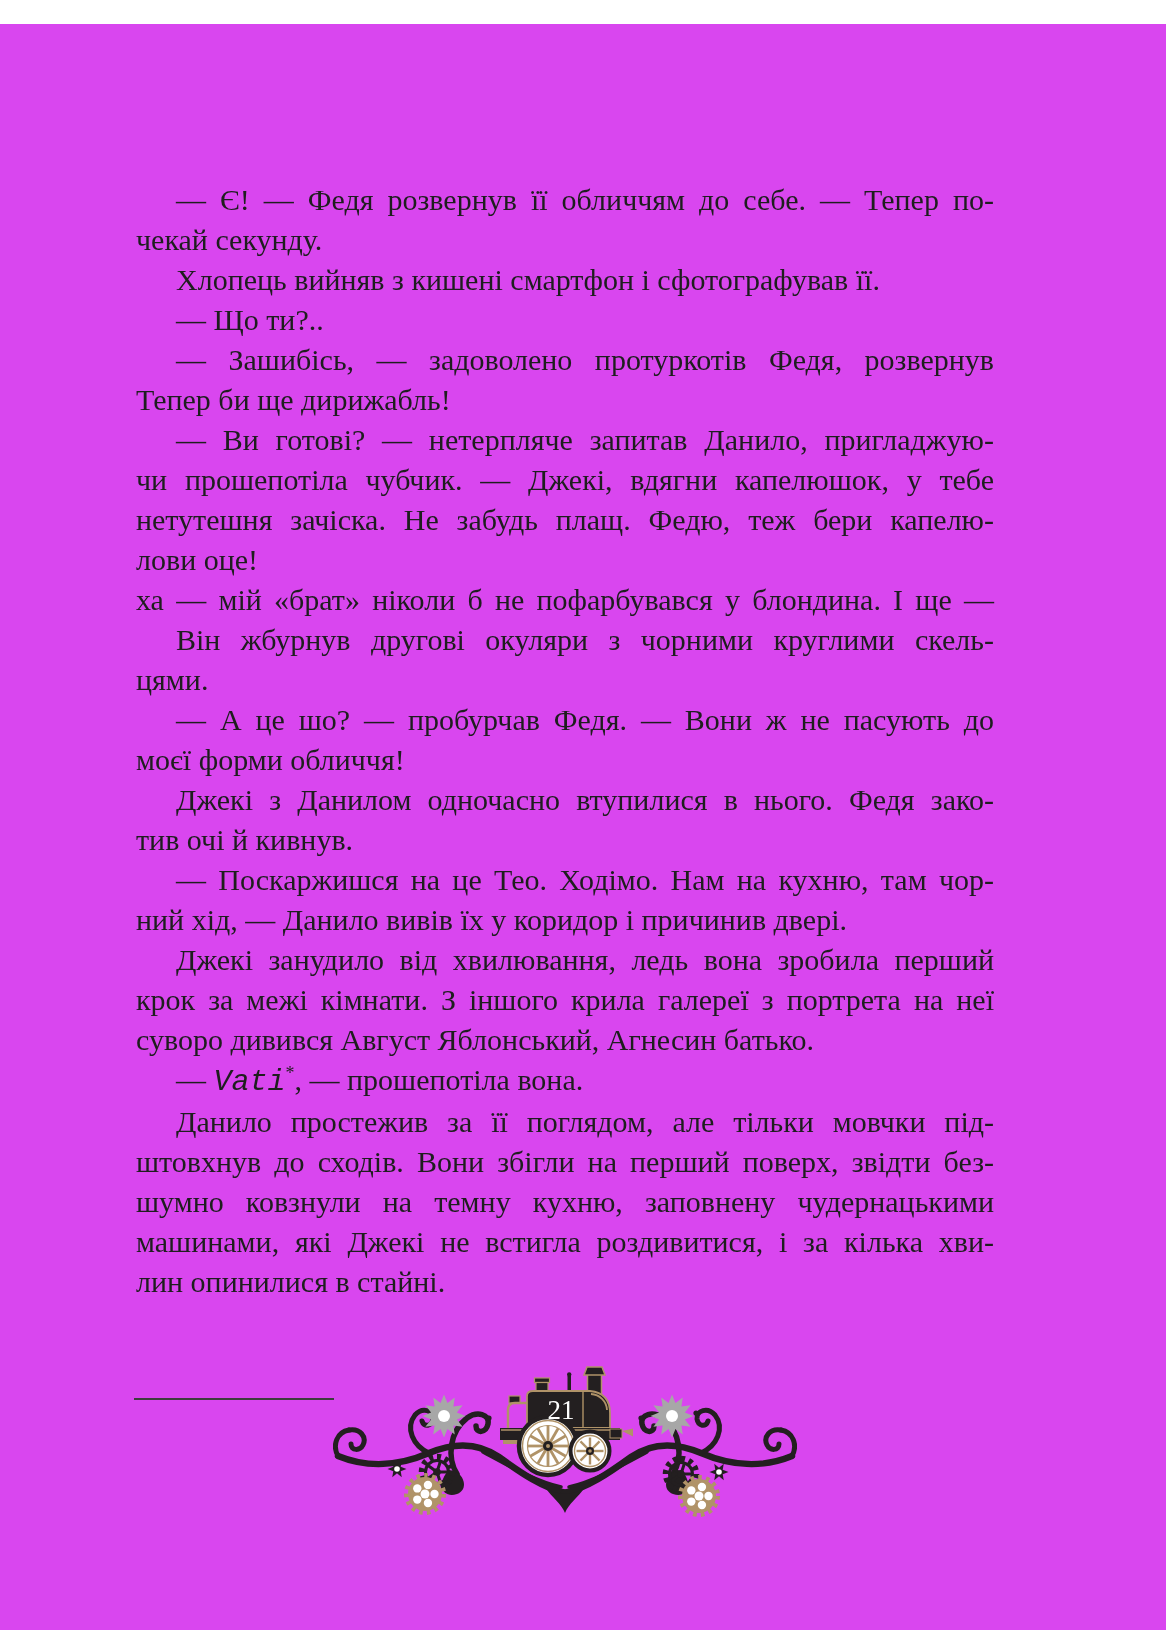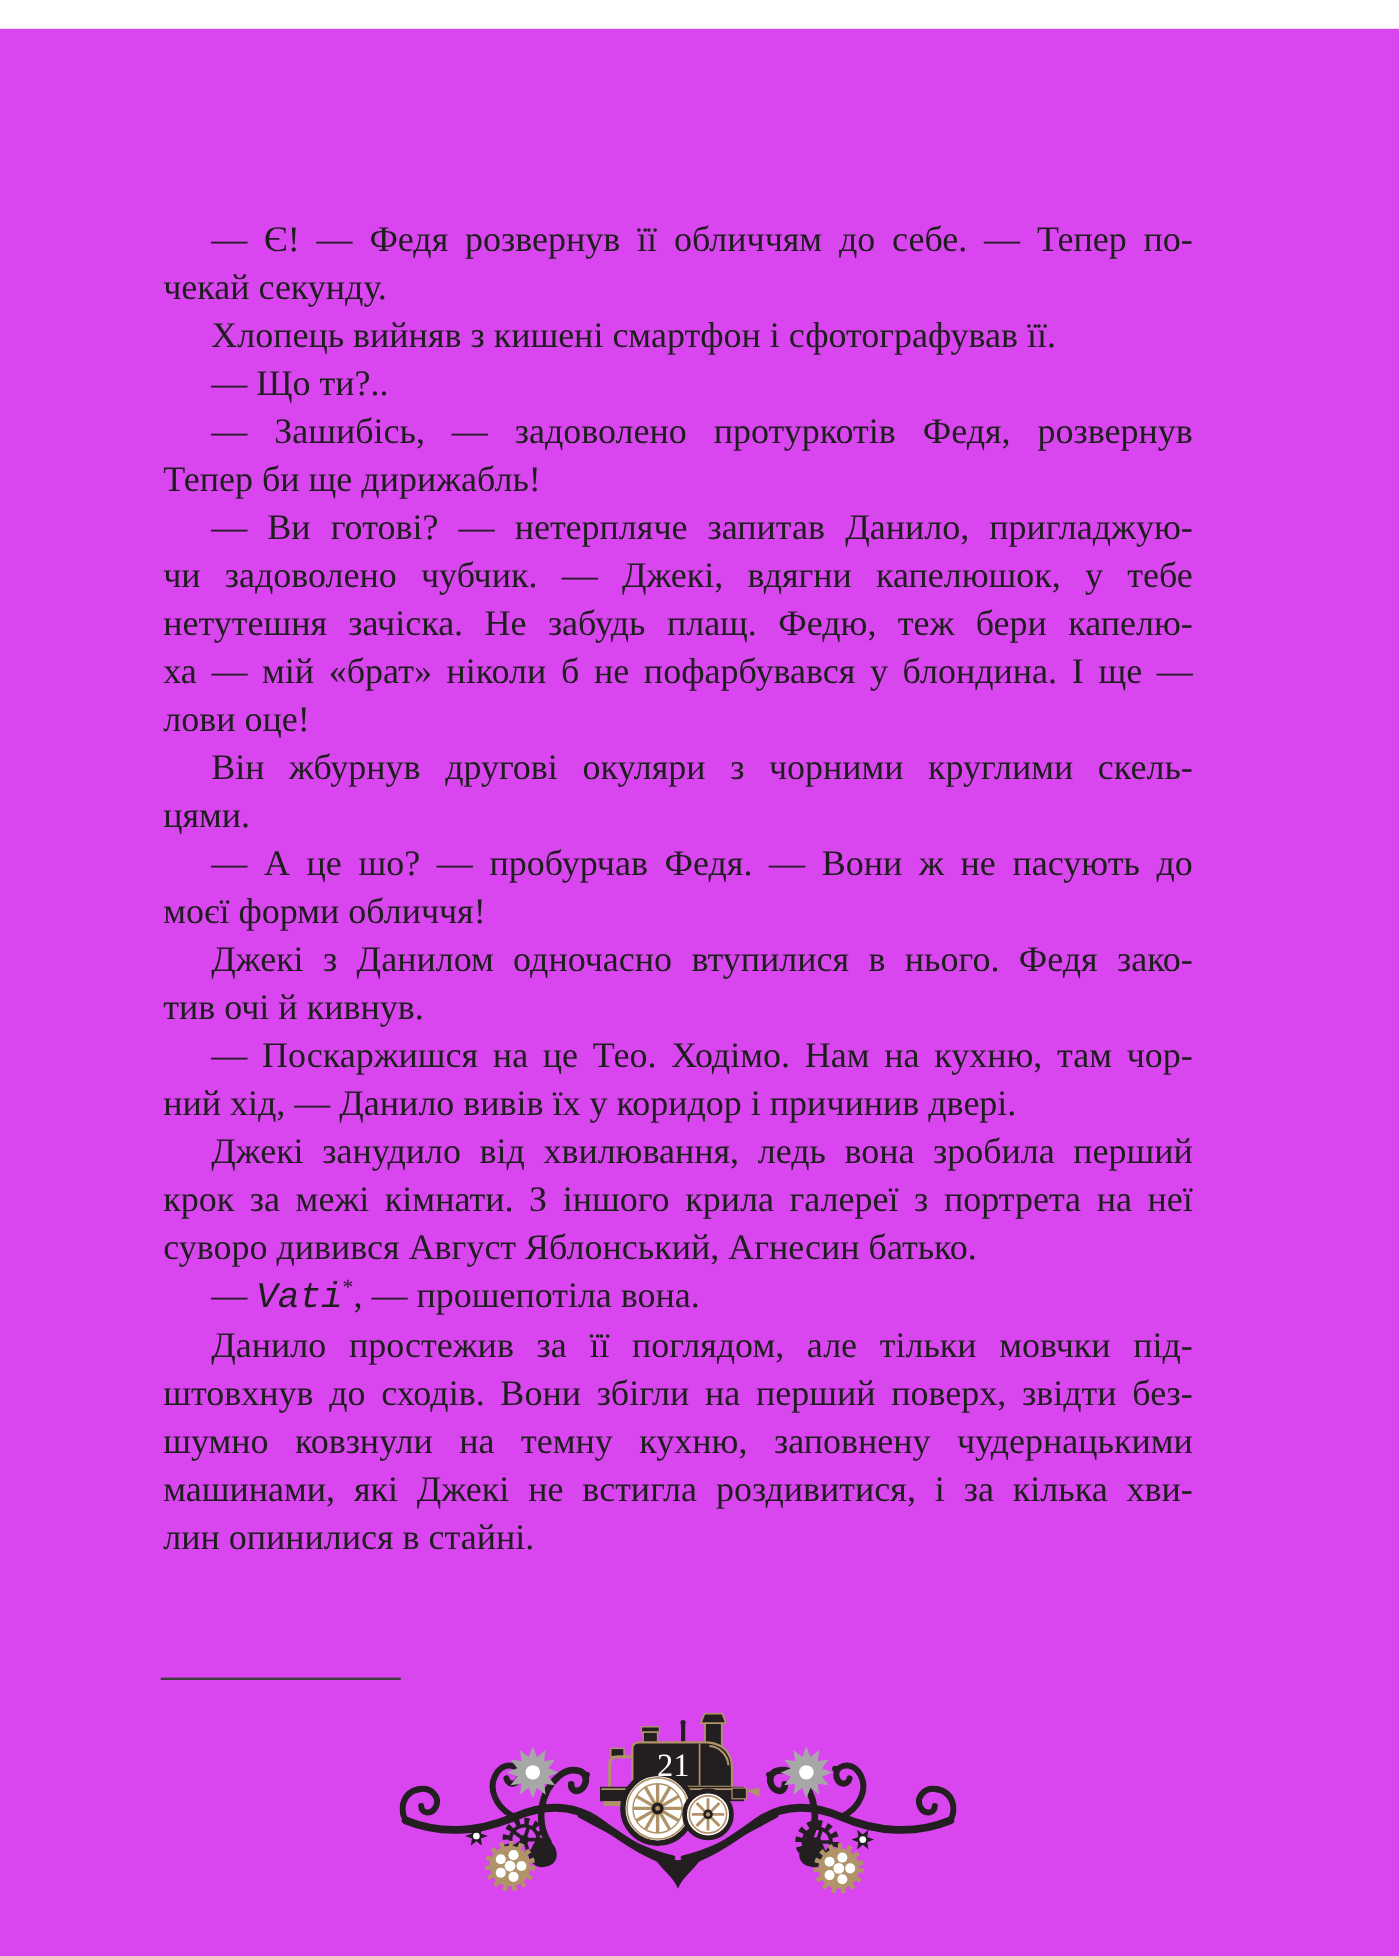--- a/index.html
+++ b/index.html
@@ -42,21 +42,21 @@
   }
   .fn-marker {
     display: inline-block;
     width: 38px;
     font-size: 15px;
     vertical-align: 6px;
     color: #3d3d3d;
   }
   .ornament {
     position: absolute;
-    left: 333px; top: 1403px;
+    left: 333px; top: 1342px;
     width: 464px; height: 154px;
   }
 </style>
 </head>
 <body>
 
 <div class="book-page">
 
   <main class="text-block" id="paragraphs">
       <div class="para">
@@ -68,24 +68,24 @@
       </div>
       <div class="para">
         <div class="line first last">— Що ти?..</div>
       </div>
       <div class="para">
         <div class="line first">— Зашибісь, — задоволено протуркотів Федя, розвернув</div>
         <div class="line last">Тепер би ще дирижабль!</div>
       </div>
       <div class="para">
         <div class="line first">— Ви готові? — нетерпляче запитав Данило, пригладжую-</div>
-        <div class="line">чи задоволено чубчик. — Джекі, вдягни капелюшок, у тебе</div>
+        <div class="line">чи прошепотіла чубчик. — Джекі, вдягни капелюшок, у тебе</div>
         <div class="line">нетутешня зачіска. Не забудь плащ. Федю, теж бери капелю-</div>
+        <div class="line last">лови оце!</div>
         <div class="line">ха — мій «брат» ніколи б не пофарбувався у блондина. І ще —</div>
-        <div class="line last">лови оце!</div>
       </div>
       <div class="para">
         <div class="line first">Він жбурнув другові окуляри з чорними круглими скель-</div>
         <div class="line last">цями.</div>
       </div>
       <div class="para">
         <div class="line first">— А це шо? — пробурчав Федя. — Вони ж не пасують до</div>
         <div class="line last">моєї форми обличчя!</div>
       </div>
       <div class="para">

